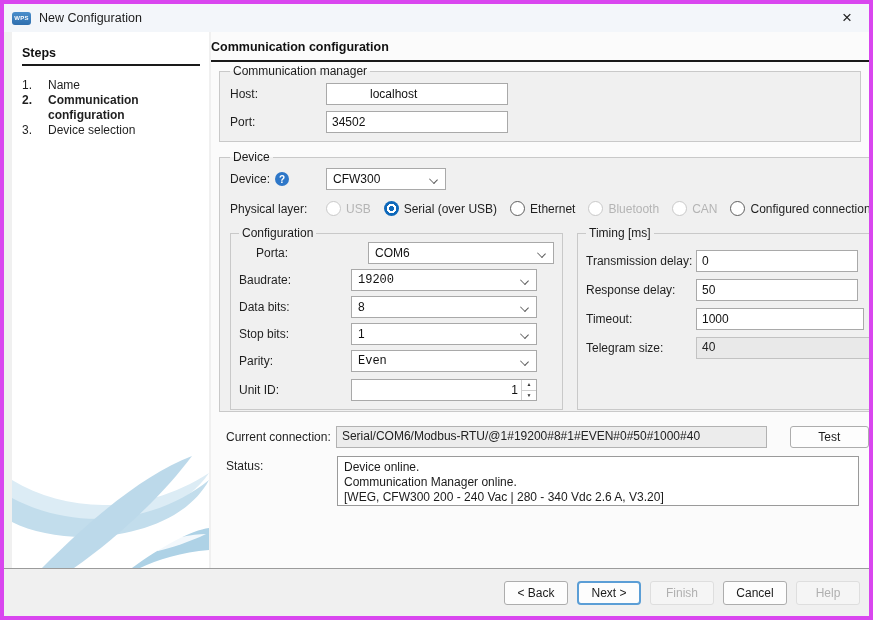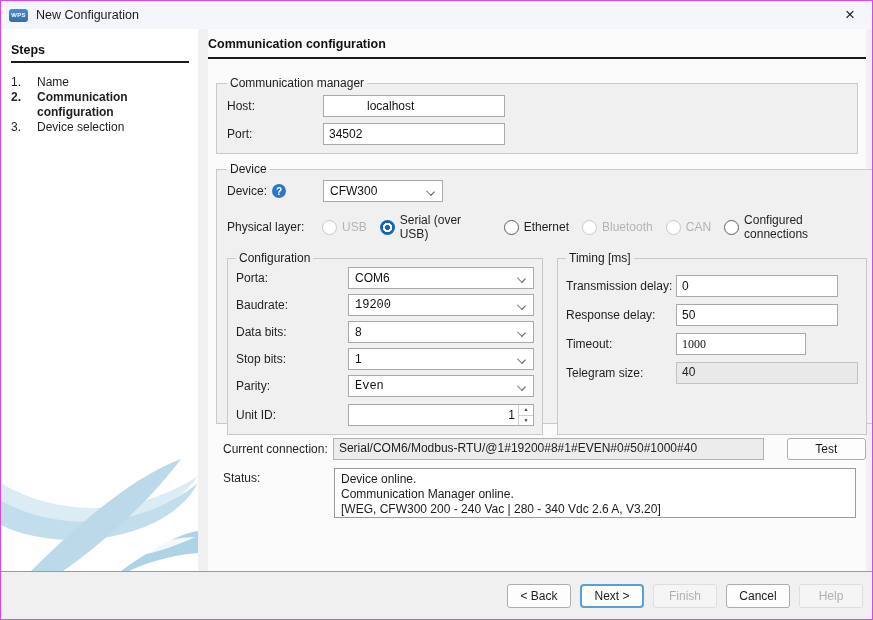--- a/index.html
+++ b/index.html
@@ -1,25 +1,25 @@
 <!DOCTYPE html>
 <html><head>
 <meta charset="utf-8">
 <style>
   html,body{margin:0;padding:0;}
   body{font-family:"Liberation Sans","DejaVu Sans",sans-serif;background:#d8d8d8;}
-  .window{position:relative;width:873px;height:620px;background:#f0f0f0;border:1px solid #d946ef;box-sizing:border-box;overflow:hidden;}
+  .window{position:relative;width:873px;height:620px;background:#f0f0f0;border:4px solid #d946ef;box-sizing:border-box;overflow:hidden;}
   
   .titlebar{position:absolute;left:0;top:0;right:0;height:28px;background:#f3f6fa;border-bottom:1px solid #e4e8ee;display:flex;align-items:center;}
   .appicon{margin-left:8px;width:19px;height:13px;border-radius:3px;background:linear-gradient(#4a8ecb,#2f6fae);color:#fff;font-size:6px;font-weight:bold;display:flex;align-items:center;justify-content:center;letter-spacing:.3px;}
   .title{margin-left:8px;font-size:12.5px;color:#1b1b1b;}
   .closebtn{position:absolute;right:10px;top:3px;width:24px;height:22px;text-align:center;font-size:17px;line-height:22px;color:#222;cursor:default;}
   
   .bodyarea{position:absolute;left:0;top:28px;right:0;bottom:48px;background:#f0f0f0;}
-  .sidebar{position:absolute;left:0;top:0;width:197px;height:100%;background:#ffffff;overflow:hidden;}
+  .sidebar{position:absolute;left:8px;top:0;width:197px;height:100%;background:#ffffff;overflow:hidden;}
   .steps-head{margin:14px 10px 0 10px;font-size:12.5px;font-weight:bold;color:#111;padding-bottom:4px;border-bottom:2px solid #1a1a1a;width:178px;box-sizing:border-box;}
   .steps-list{margin-top:12px;font-size:12px;color:#1f1f1f;}
   .step{display:flex;line-height:15px;}
   .step .num{width:26px;padding-left:10px;box-sizing:content-box;flex:0 0 26px;}
   .step .lab{width:140px;}
   .step.active{font-weight:bold;}
   .swoosh{position:absolute;left:0;bottom:0;width:197px;height:150px;}
   .main{position:absolute;left:207px;top:0;width:658px;height:100%;background:#fbfbfb;}
   .main-header{margin:8px 0 0 0;font-size:12.5px;font-weight:bold;color:#111;}
   .main-rule{margin-top:6px;height:2px;background:#1a1a1a;width:100%;}
@@ -89,21 +89,21 @@
         <path d="M30,150 C85,95 135,55 180,38 C150,78 105,120 62,150 Z" fill="#bcd9ea"></path>
         <path d="M120,150 C150,128 180,112 197,110 L197,132 C170,134 145,142 128,150 Z" fill="#aed2e6"></path>
         <path d="M140,128 C160,120 180,116 194,116 C178,124 158,130 146,133 Z" fill="#ffffff" opacity="0.85"></path>
       </svg>
     </div>
 
     <div class="main">
       <div class="main-header">Communication configuration</div>
       <div class="main-rule"></div>
 
-      <fieldset style="margin-top:17px;height:78px;">
+      <fieldset style="margin-top:2px;height:78px;">
         <legend>Communication manager</legend>
         <div class="row" style="margin-top:3px;">
           <span class="flabel" style="width:96px;">Host:</span>
           <input class="tb" style="width: 182px; padding-left: 43px;" value="localhost">
         </div>
         <div class="row" style="margin-top:6px;">
           <span class="flabel" style="width:96px;">Port:</span>
           <input class="tb" style="width: 182px;" value="34502">
         </div>
       </fieldset>
@@ -149,21 +149,21 @@
               <span class="circ"></span>
               <span>Configured connections</span>
             </span>
           </div>
         </div>
 
         <div style="display:flex;gap:14px;margin-top:10px;">
 
           <fieldset style="margin:0;width:316px;height:184px;padding:0 8px 4px 8px;">
             <legend>Configuration</legend>
-            <div class="row" style="margin-top:2px;">
+            <div class="row" style="margin-top:2px;margin-left:17px;">
               <span class="flabel" style="width:112px;">Porta:</span>
               <div class="sel" style="width:186px;">
                 <span>COM6</span>
                 <span class="chev"></span>
               </div>
             </div>
             <div class="row" style="margin-top:5px;">
               <span class="flabel" style="width:112px;">Baudrate:</span>
               <div class="sel" style="width:186px;font-family:Liberation Mono, monospace;">
                 <span>19200</span>
@@ -208,21 +208,21 @@
             <div class="row" style="margin-top:10px;">
               <span class="flabel" style="width:110px;">Transmission delay:</span>
               <input class="tb" style="width: 162px;" value="0">
             </div>
             <div class="row" style="margin-top:7px;">
               <span class="flabel" style="width:110px;">Response delay:</span>
               <input class="tb" style="width: 162px;" value="50">
             </div>
             <div class="row" style="margin-top:7px;">
               <span class="flabel" style="width:110px;">Timeout:</span>
-              <input class="tb" style="width: 130px; font-family: Liberation Serif, serif;" value="1000">
+              <input class="tb" style="width: 168px;" value="1000">
             </div>
             <div class="row" style="margin-top:7px;">
               <span class="flabel" style="width:110px;">Telegram size:</span>
               <div class="ro-field" style="width:182px;background:#e9e9e9;border-color:#c2c2c2;">40</div>
             </div>
           </fieldset>
         </div>
       </fieldset>
 
       <div class="row" style="margin-left:15px;margin-top:14px;">

